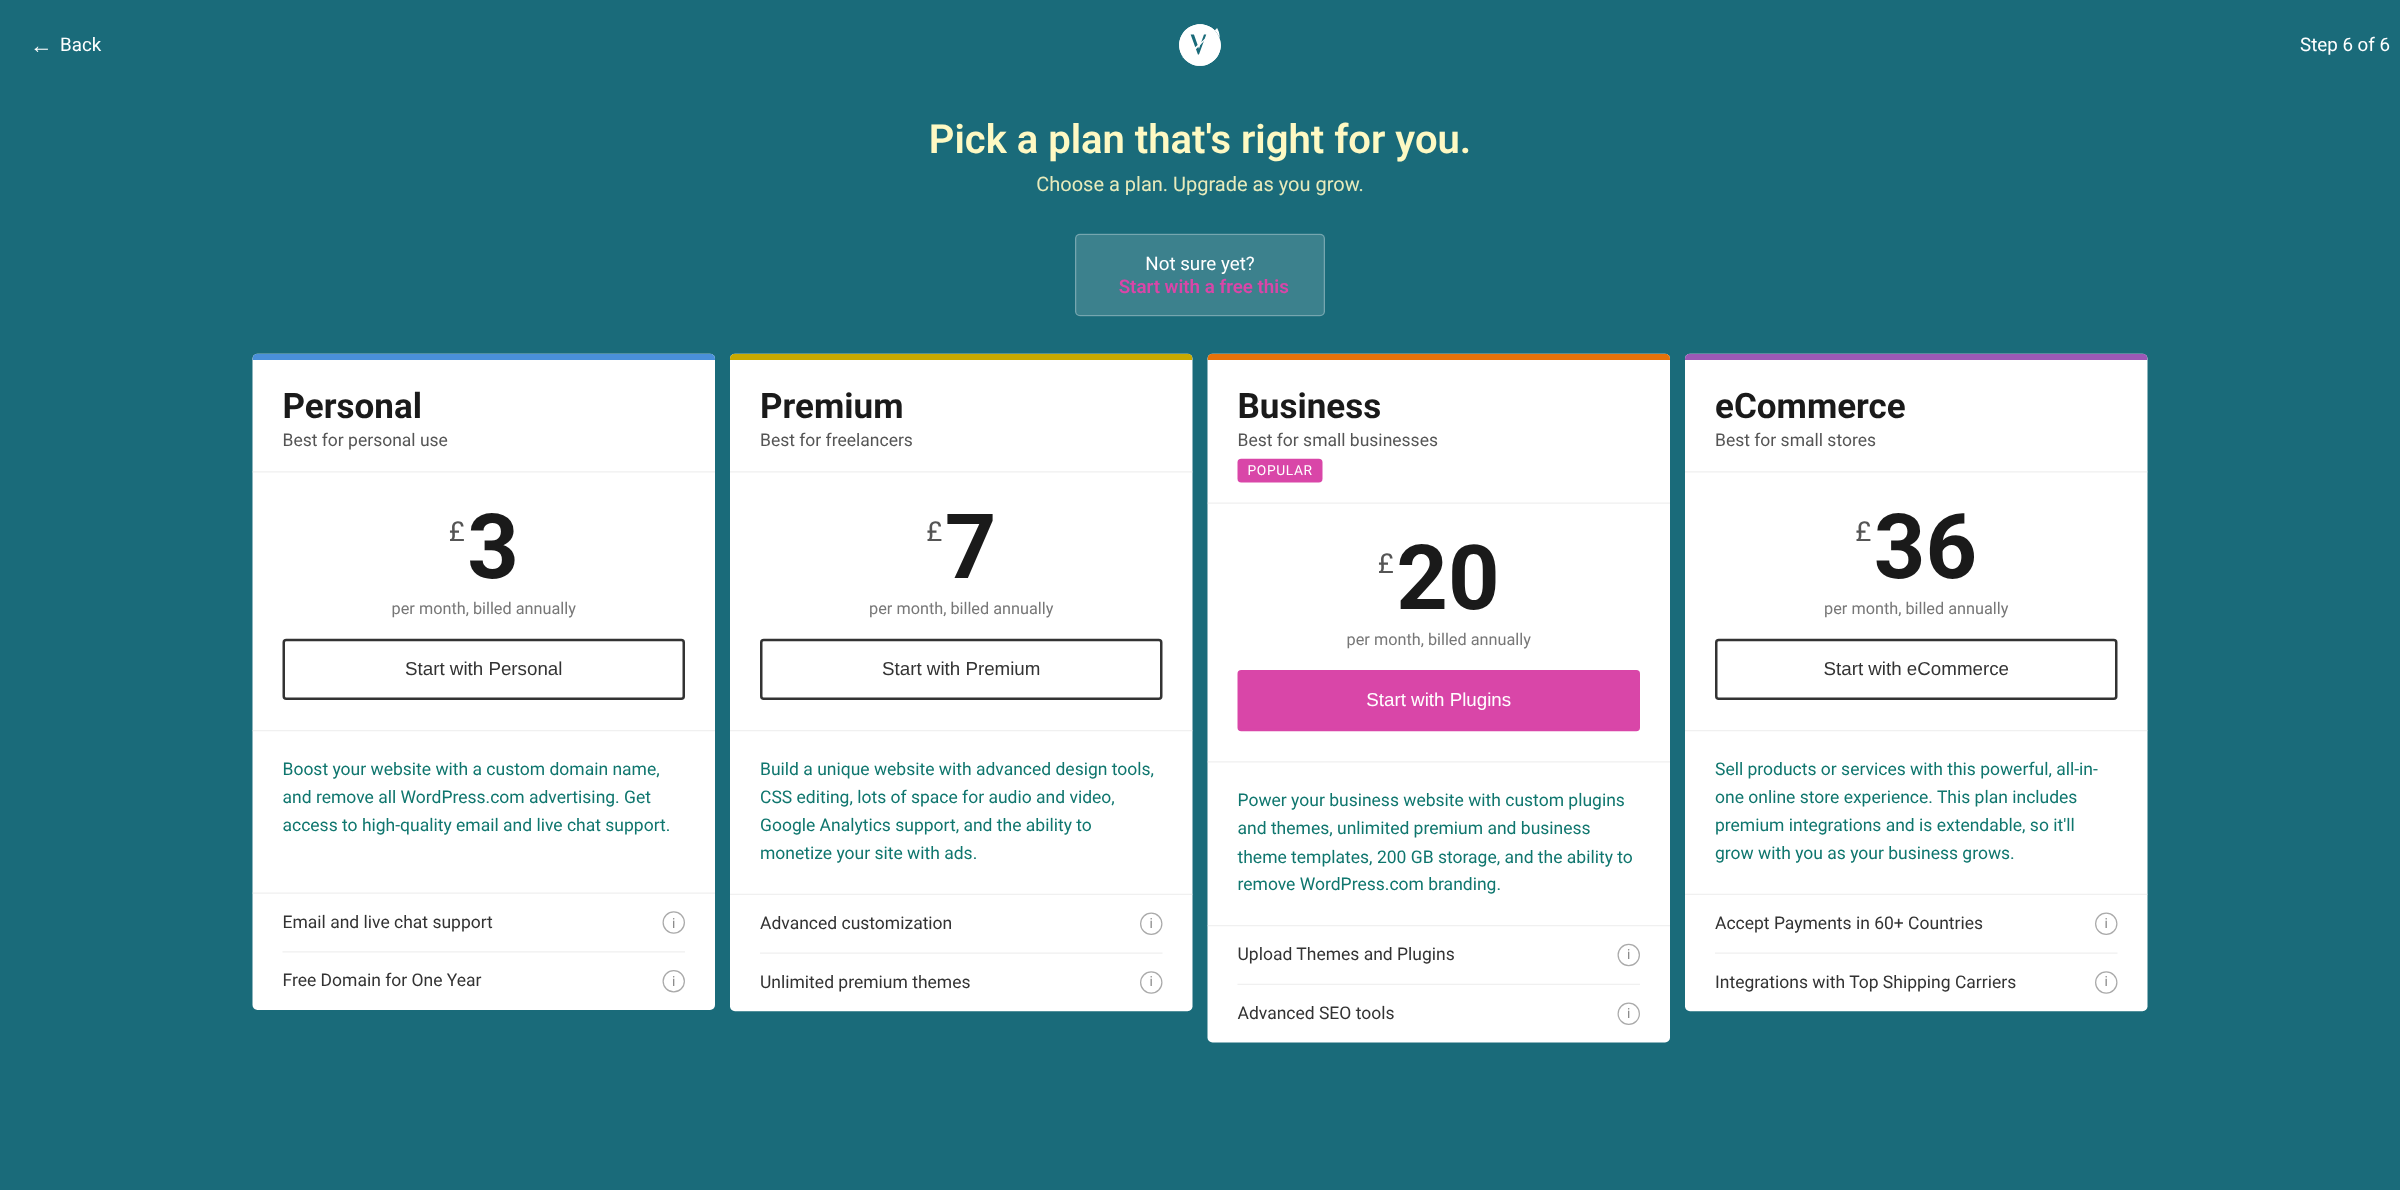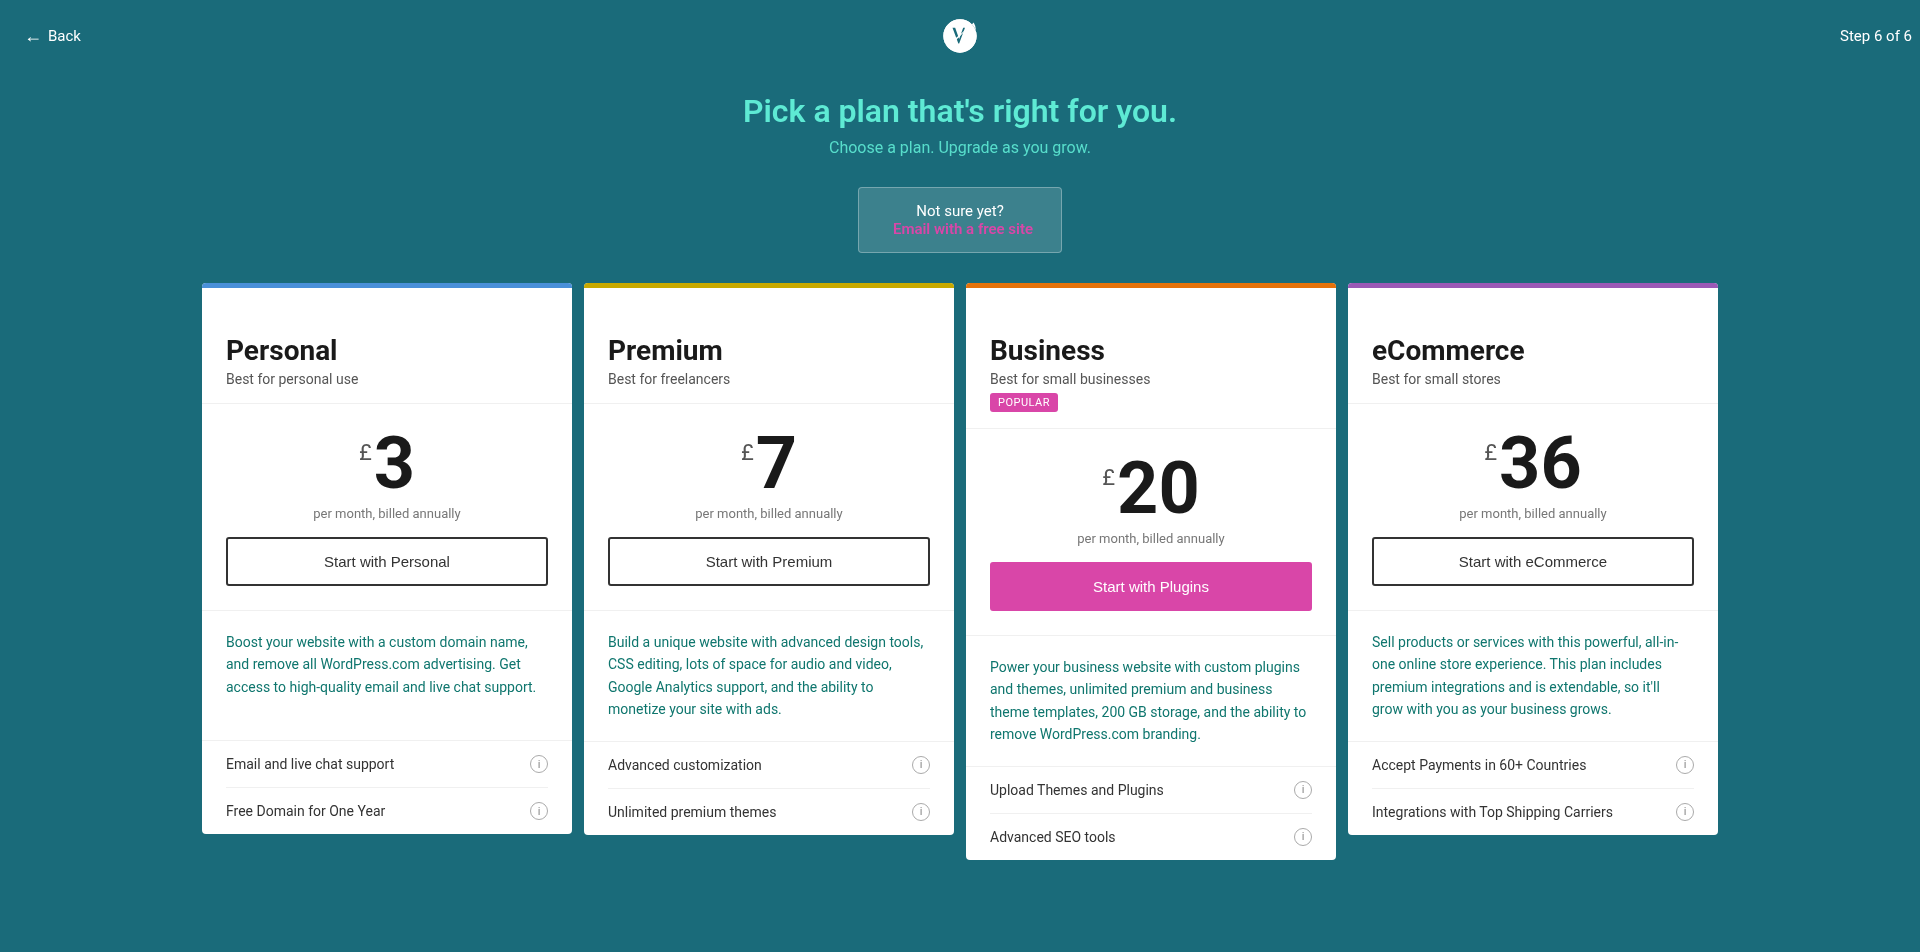--- a/index.html
+++ b/index.html
@@ -43,21 +43,21 @@
     .step-label {
       position: absolute;
       right: 8px;
       color: #fff;
       font-size: 15px;
     }
 
     .hero {
       text-align: center;
       padding: 20px 16px 30px;
-      color: #5eead4;
+      color: #fef9c3;
     }
 
     .hero h1 {
       font-size: 32px;
       font-weight: 600;
       margin-bottom: 8px;
     }
 
     .hero p {
       font-size: 16px;
@@ -112,21 +112,20 @@
     .plan-header {
       padding: 20px 24px 16px;
       border-bottom: 1px solid #f0f0f0;
     }
 
     .plan-name {
       font-size: 28px;
       font-weight: 700;
       color: #1a1a1a;
       margin-bottom: 4px;
-      margin-top: 26px;
     }
 
     .plan-tagline {
       font-size: 14px;
       color: #555;
     }
 
     .popular-badge {
       display: inline-block;
       background: #d946a8;
@@ -252,21 +251,21 @@
 </div>
 
 <div class="hero">
   <h1>Pick a plan that's right for you.</h1>
   <p>Choose a plan. Upgrade as you grow.</p>
 </div>
 
 <div style="text-align:center; margin-bottom: 24px;">
   <div class="free-site-banner">
     <span>Not sure yet?</span>
-    <a href="#">Email with a free site</a>
+    <a href="#">Start with a free this</a>
   </div>
 </div>
 
 <div class="plans-container" id="plans-container">
 <div class="plan-card">
     <div class="plan-top-border" style="background:#4a90d9;"></div>
     <div class="plan-header">
       <div class="plan-name">Personal</div>
       <div class="plan-tagline">Best for personal use</div>
 

